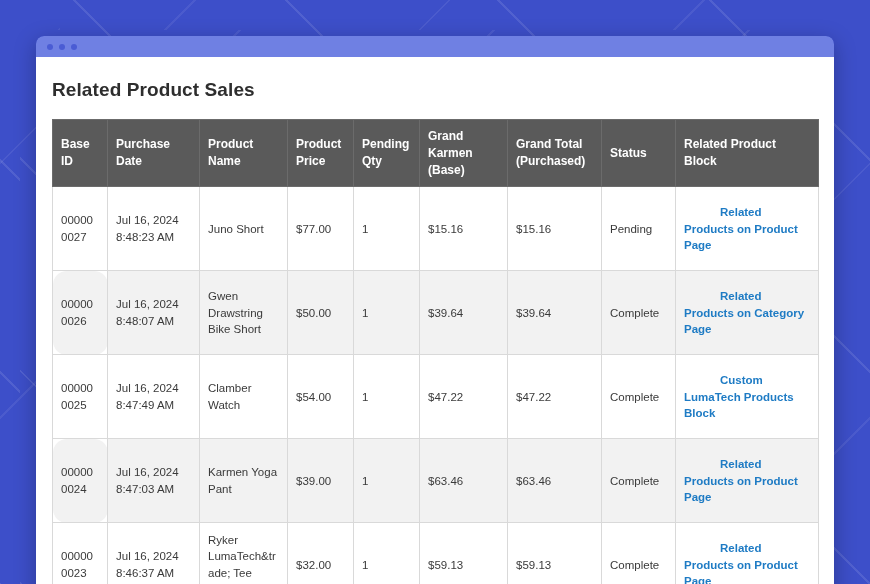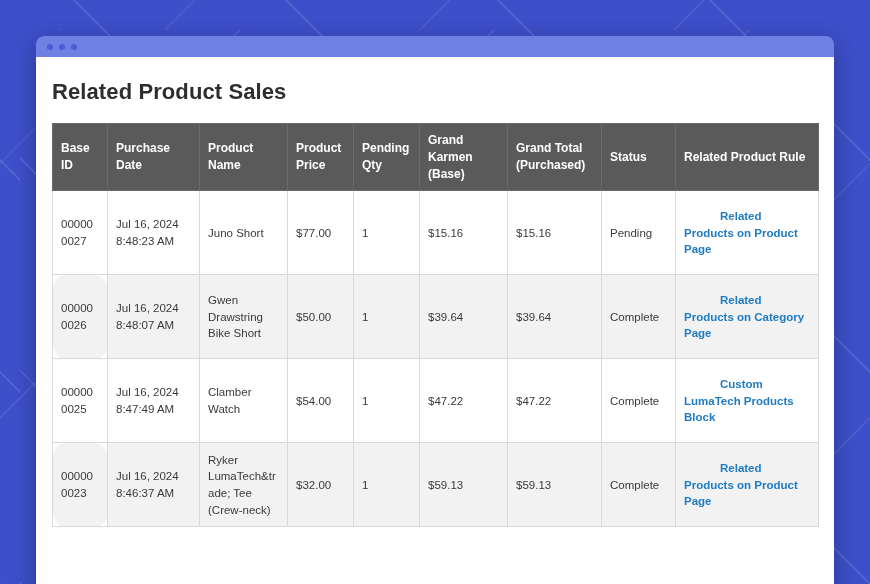--- a/index.html
+++ b/index.html
@@ -47,21 +47,21 @@
     border-radius: 50%;
     background: #4a5cd4;
   }
   .window-body {
     background: #ffffff;
     height: calc(100% - 21px);
     padding: 10px 16px 0 16px;
     box-sizing: border-box;
   }
   h1.page-title {
-    font-size: 22px;
+    font-size: 19px;
     font-weight: bold;
     color: #2e2e2e;
     margin: 12px 0 18px 0;
     letter-spacing: 0.1px;
   }
   table.grid {
     width: 766px;
     border-collapse: collapse;
     table-layout: fixed;
     font-size: 11.5px;
@@ -134,21 +134,21 @@
       <thead>
         <tr>
           <th>Base ID</th>
           <th>Purchase Date</th>
           <th>Product Name</th>
           <th>Product Price</th>
           <th>Pending Qty</th>
           <th>Grand Karmen (Base)</th>
           <th>Grand Total (Purchased)</th>
           <th>Status</th>
-          <th>Related Product Rule</th>
+          <th>Related Product Block</th>
         </tr>
       </thead>
       <tbody>
         <tr>
           <td class="break-all">000000027</td>
           <td>Jul 16, 2024 8:48:23 AM</td>
           <td>Juno Short</td>
           <td>$77.00</td>
           <td>1</td>
           <td>$15.16</td>
@@ -172,20 +172,31 @@
           <td>Jul 16, 2024 8:47:49 AM</td>
           <td>Clamber Watch</td>
           <td>$54.00</td>
           <td>1</td>
           <td>$47.22</td>
           <td>$47.22</td>
           <td>Complete</td>
           <td><a class="rule-link">Custom LumaTech Products Block</a></td>
         </tr>
         <tr>
+          <td class="break-all">000000024</td>
+          <td>Jul 16, 2024 8:47:03 AM</td>
+          <td>Karmen Yoga Pant</td>
+          <td>$39.00</td>
+          <td>1</td>
+          <td>$63.46</td>
+          <td>$63.46</td>
+          <td>Complete</td>
+          <td><a class="rule-link">Related Products on Product Page</a></td>
+        </tr>
+        <tr>
           <td class="break-all">000000023</td>
           <td>Jul 16, 2024 8:46:37 AM</td>
           <td>Ryker LumaTech&amp;trade; Tee (Crew-neck)</td>
           <td>$32.00</td>
           <td>1</td>
           <td>$59.13</td>
           <td>$59.13</td>
           <td>Complete</td>
           <td><a class="rule-link">Related Products on Product Page</a></td>
         </tr>

